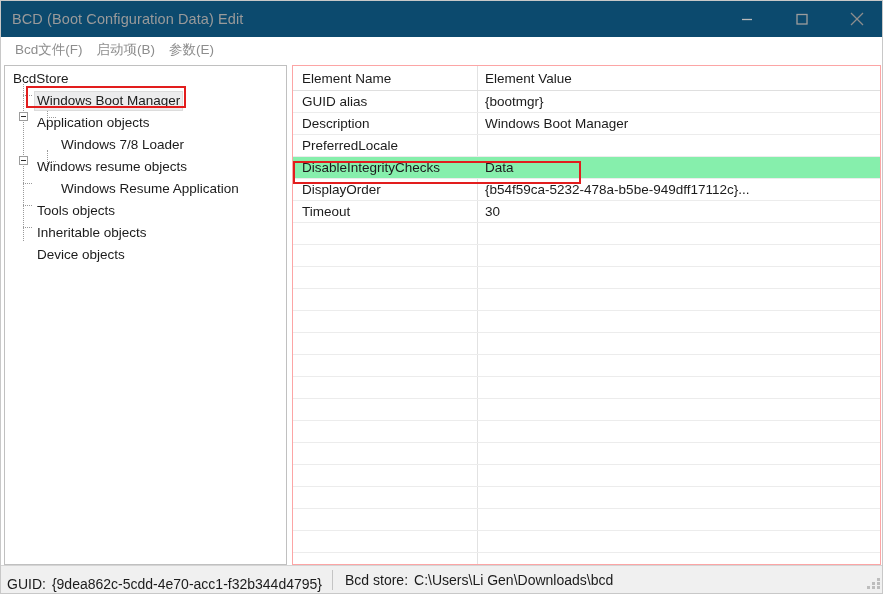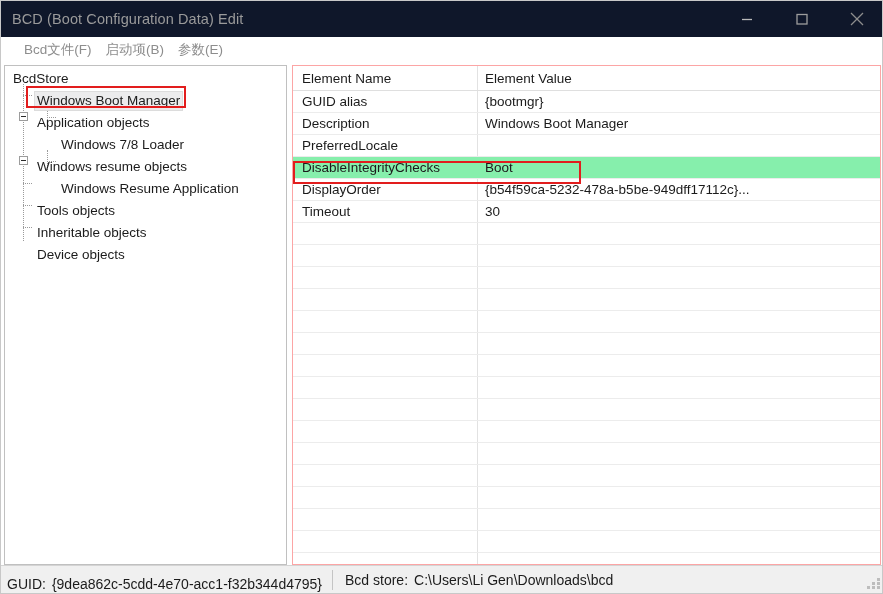--- a/index.html
+++ b/index.html
@@ -20,21 +20,21 @@
     box-sizing: border-box;
     border: 1px solid #c8c8c8;
   }
 
   
   .titlebar {
     position: absolute;
     left: 0; top: 0;
     width: 883px;
     height: 36px;
-    background: #0f172a;
+    background: #0c4a6e;
     display: flex;
     align-items: center;
   }
   .title-text {
     margin-left: 11px;
     font-size: 14.5px;
     color: #9a9a9a;
     white-space: nowrap;
     letter-spacing: 0.1px;
   }
@@ -62,21 +62,21 @@
     background: #ffffff;
     display: flex;
     align-items: center;
   }
   .menu-item {
     font-size: 13.5px;
     color: #8d8d8d;
     padding: 2px 7px;
     white-space: nowrap;
   }
-  .menu-item:first-child { margin-left: 16px; }
+  .menu-item:first-child { margin-left: 7px; }
 
   
   .treepanel {
     position: absolute;
     left: 3px; top: 64px;
     width: 283px;
     height: 500px;
     background: #ffffff;
     border: 1px solid #c0c0c0;
     box-sizing: border-box;
@@ -334,21 +334,21 @@
       </div>
       <div class="grow">
         <div class="gc-name">Description</div>
         <div class="gc-val">Windows Boot Manager</div>
       </div>
       <div class="grow">
         <div class="gc-name">PreferredLocale</div>
       </div>
       <div class="grow sel">
         <div class="gc-name">DisableIntegrityChecks</div>
-        <div class="gc-val">Boot</div>
+        <div class="gc-val">Data</div>
       </div>
       <div class="grow">
         <div class="gc-name">DisplayOrder</div>
         <div class="gc-val">{b54f59ca-5232-478a-b5be-949dff17112c}...</div>
       </div>
       <div class="grow">
         <div class="gc-name">Timeout</div>
         <div class="gc-val">30</div>
       </div>
 

